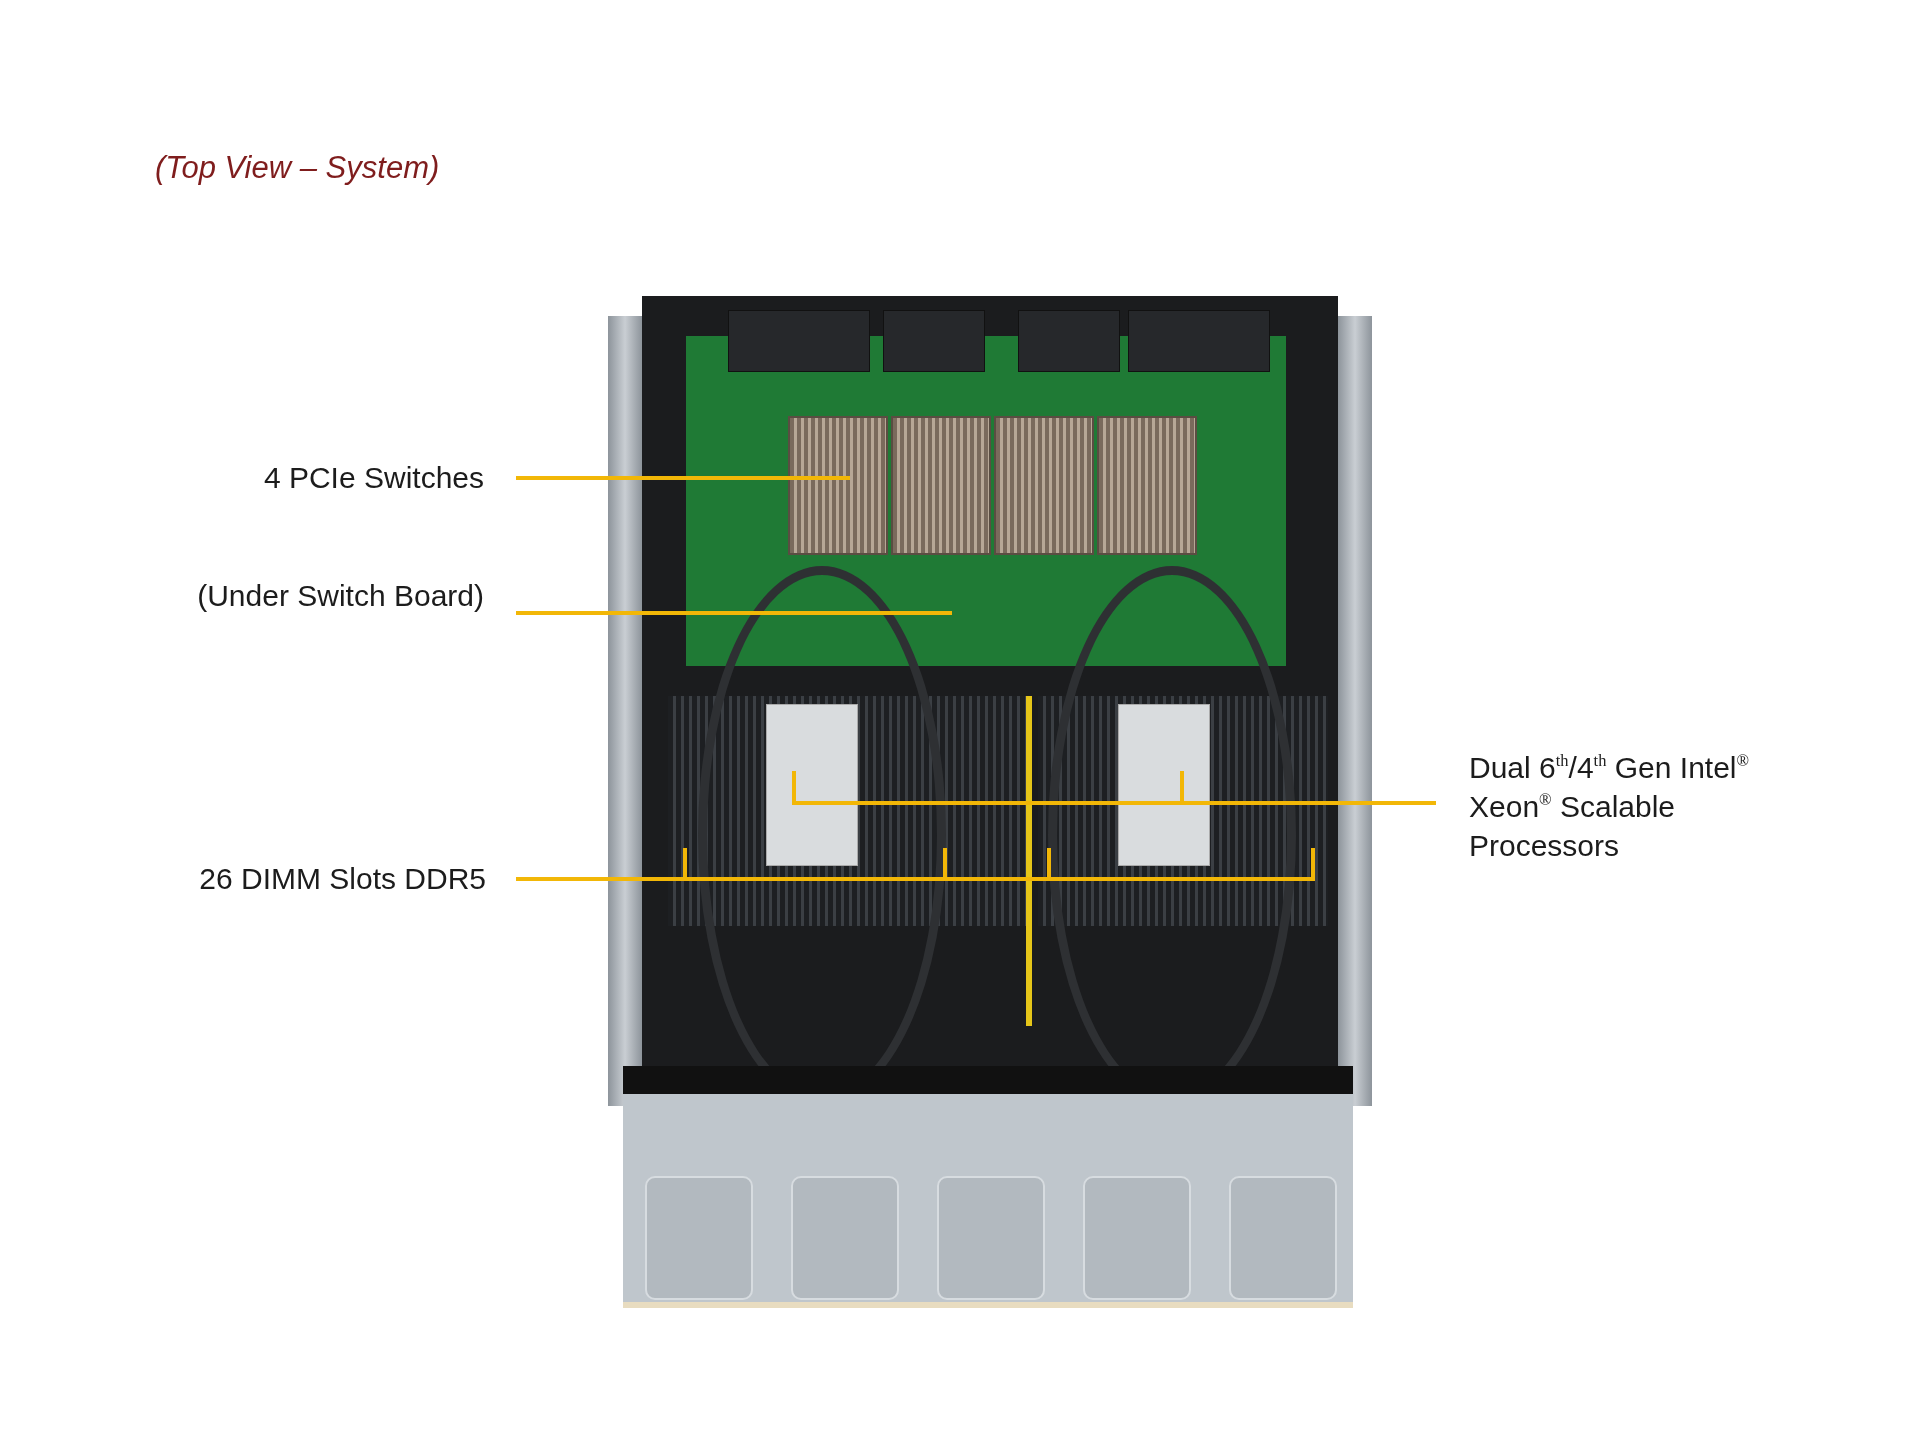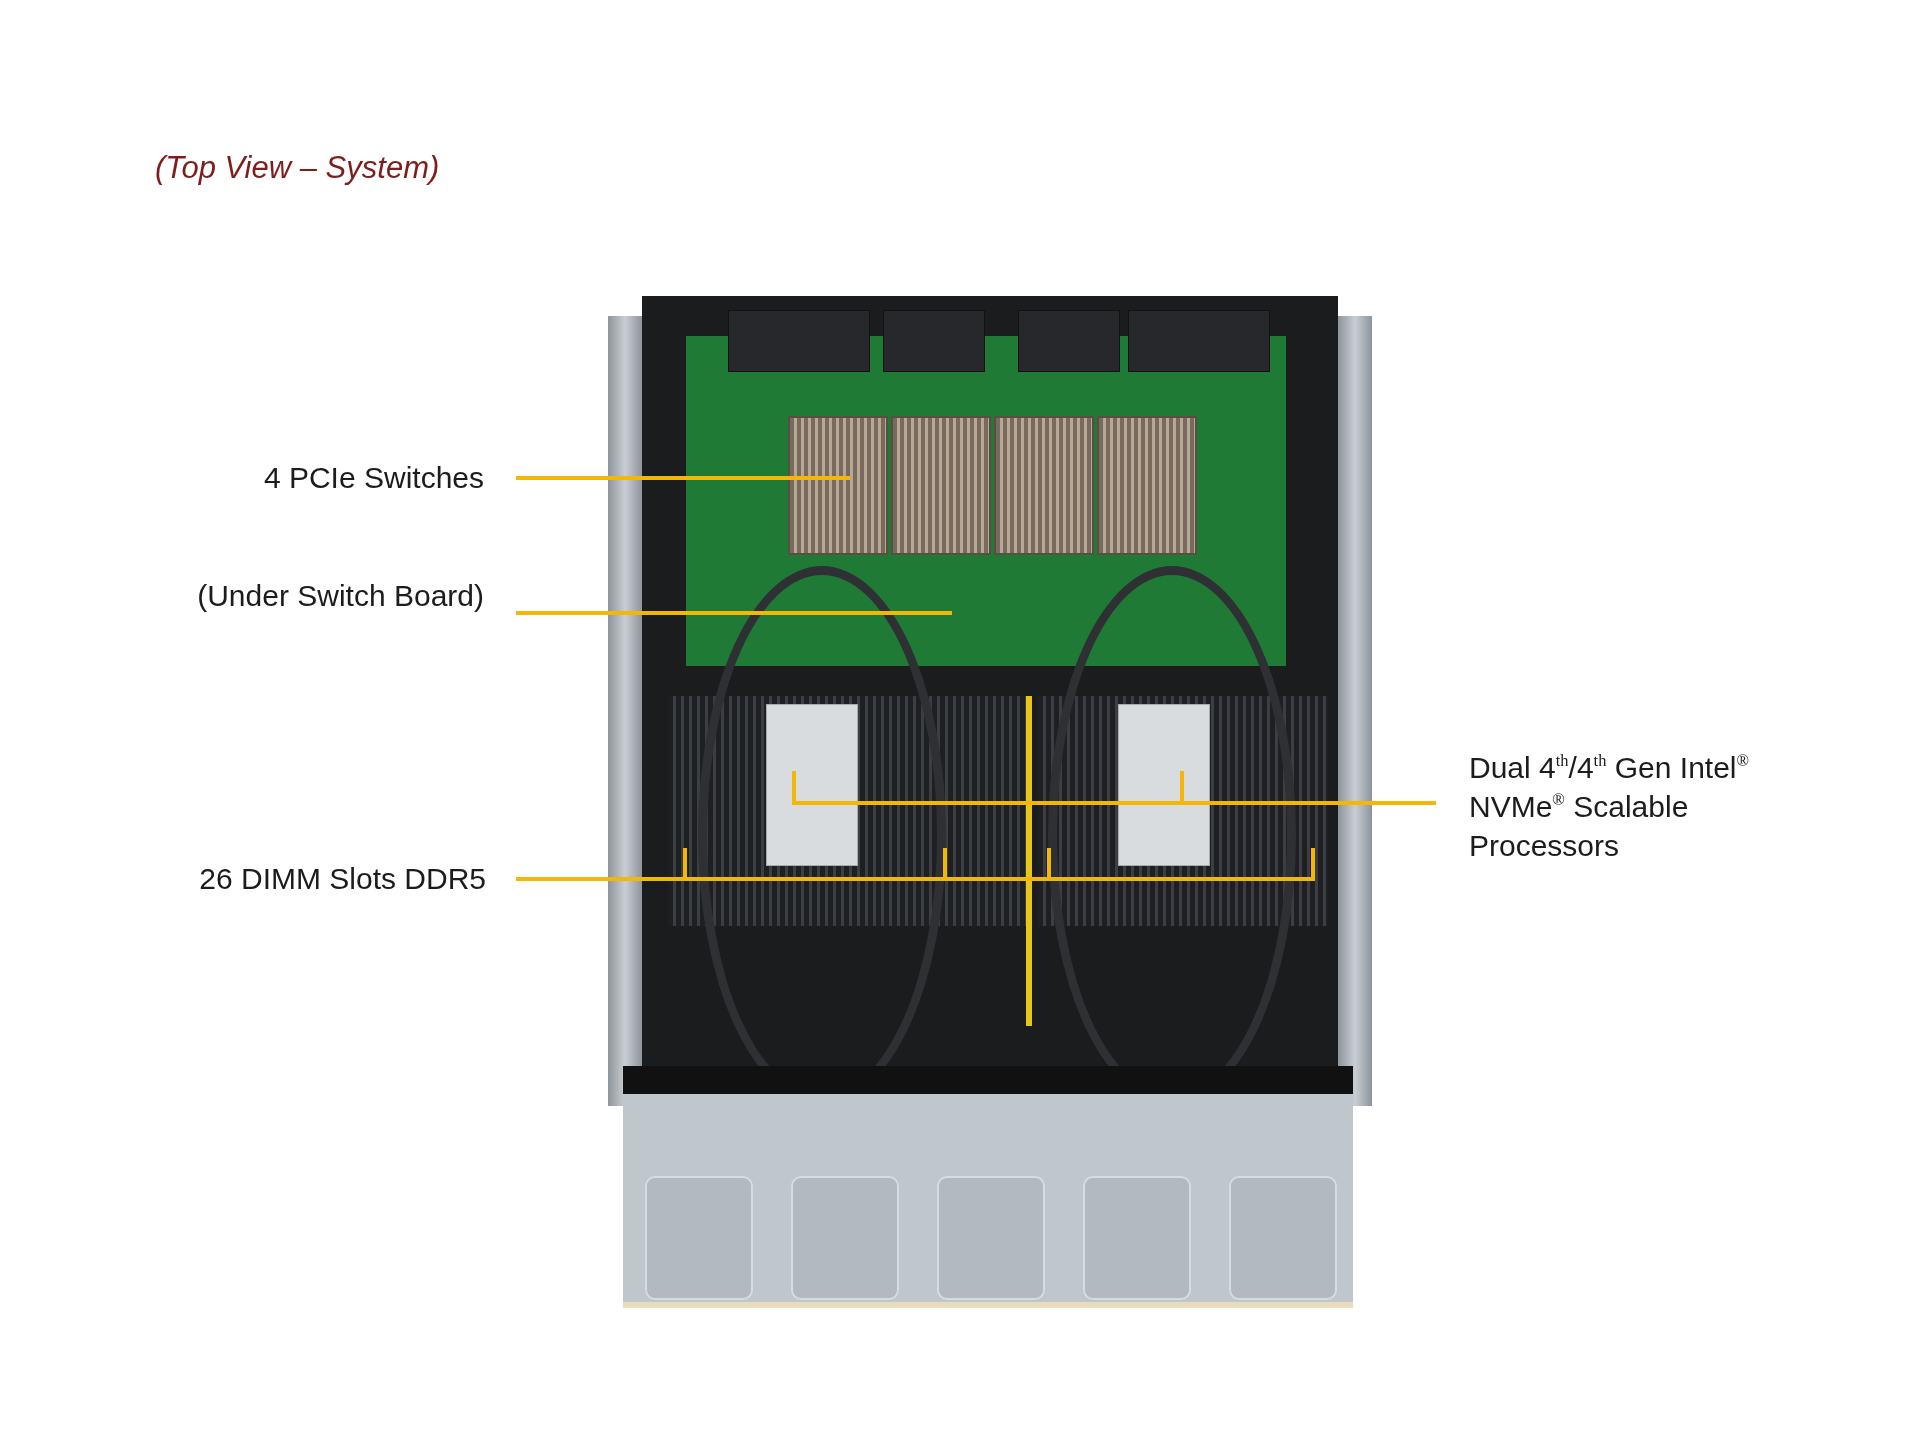--- a/index.html
+++ b/index.html
@@ -77,22 +77,22 @@
 
 <div class="abs label right" style="right:1436px;top:576px;">
   <div>(Under Switch Board)</div>
 </div>
 <div class="line" style="left:516px;top:611px;width:436px;height:4px;"></div>
 
 <div class="line" style="left:792px;top:801px;width:644px;height:4px;"></div>
 <div class="line" style="left:792px;top:771px;width:4px;height:34px;"></div>
 <div class="line" style="left:1180px;top:771px;width:4px;height:34px;"></div>
 <div class="abs label" style="left:1469px;top:748px;">
-  <div><span>Dual 4</span><sup>th</sup><span>/4</span><sup>th</sup><span> Gen Intel</span><sup>®</sup></div>
-  <div><span>NVMe</span><sup>®</sup><span> Scalable</span></div>
+  <div><span>Dual 6</span><sup>th</sup><span>/4</span><sup>th</sup><span> Gen Intel</span><sup>®</sup></div>
+  <div><span>Xeon</span><sup>®</sup><span> Scalable</span></div>
   <div>Processors</div>
 </div>
 
 <div class="abs label right" style="right:1434px;top:859px;">
   <span>26 DIMM Slots DDR5</span>
 </div>
 <div class="line" style="left:516px;top:877px;width:799px;height:4px;"></div>
 <div class="line" style="left:683px;top:848px;width:4px;height:33px;"></div>
 <div class="line" style="left:943px;top:848px;width:4px;height:33px;"></div>
 <div class="line" style="left:1047px;top:848px;width:4px;height:33px;"></div>

